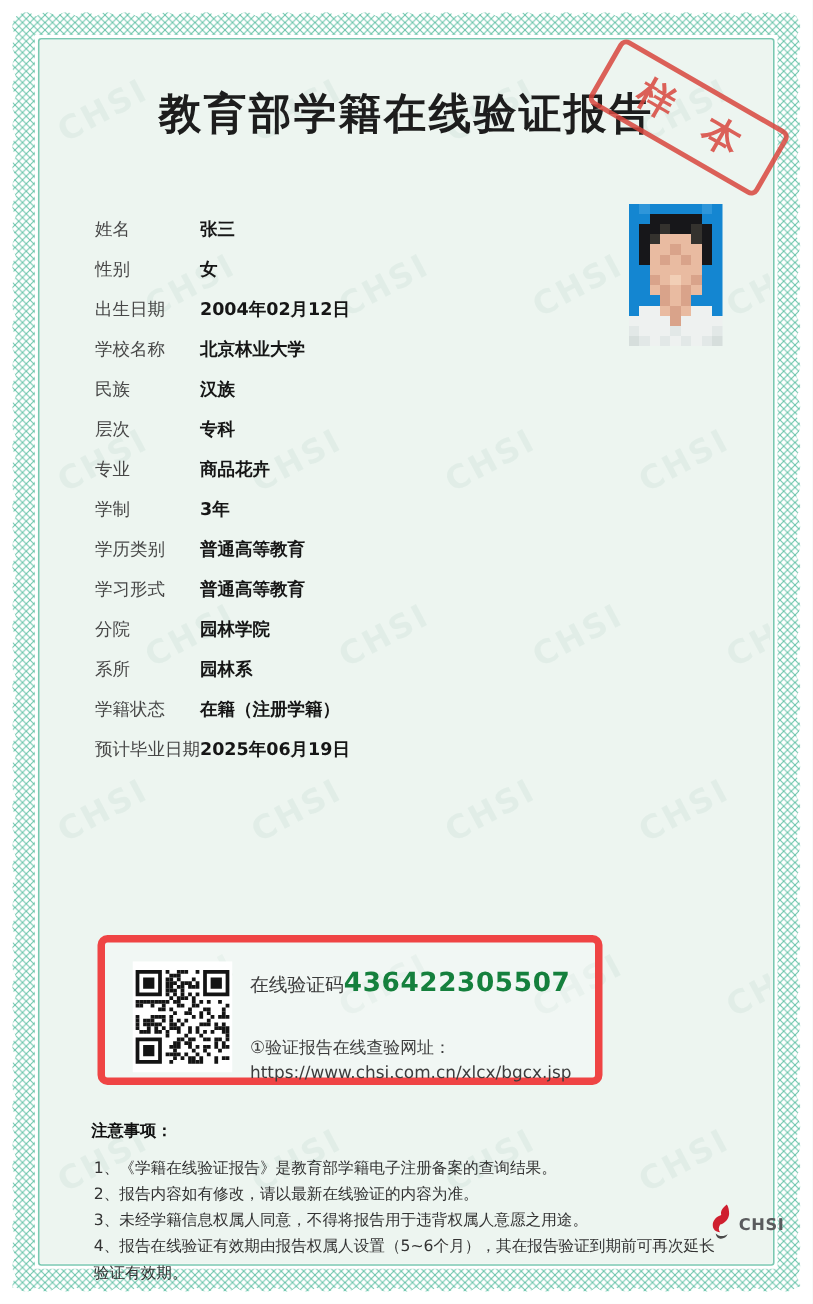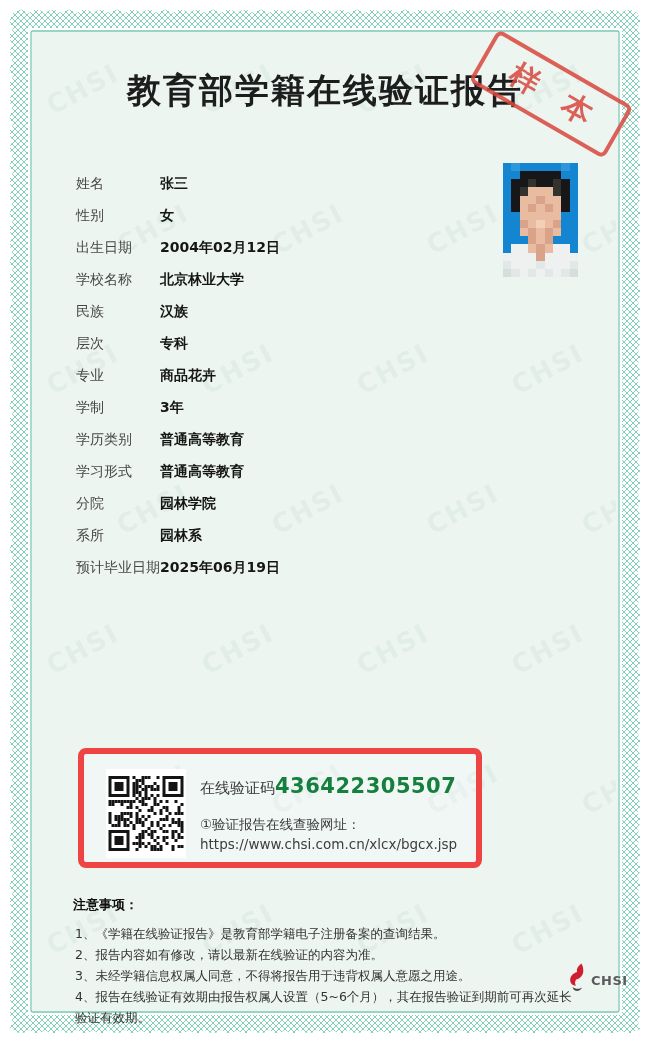--- a/index.html
+++ b/index.html
@@ -25,21 +25,21 @@
   .photo{position:absolute;left:503px;top:163px;z-index:2;line-height:0;}
   .v-panel{
     position:absolute;left:78px;top:748px;width:404px;height:120px;z-index:2;
     box-sizing:border-box;border:6px solid #ef4444;border-radius:8px;background:rgba(255,255,255,.25);
   }
   .qr{position:absolute;left:22px;top:15px;line-height:0;}
   .v-text{position:absolute;left:116px;top:20px;display:flex;flex-direction:column;}
   .v-code-row{display:flex;align-items:baseline;margin-bottom:16px;}
   .v-code-label{font-size:15px;color:#3a3a3a;}
   .v-code{font-size:21px;font-weight:700;color:#15803d;letter-spacing:.5px;}
-  .v-line{font-size:13.5px;color:#3d3d3d;line-height:20px;margin-top:0;}
+  .v-line{font-size:13.5px;color:#3d3d3d;line-height:20px;margin-top:14px;}
   .v-line a{color:#3d3d3d;text-decoration:none;}
   .notes{position:absolute;left:73px;top:896px;width:505px;z-index:2;}
   .notes-heading{font-size:13px;font-weight:700;color:#101010;margin-bottom:9px;}
   .note-item{font-size:12.5px;color:#333;line-height:21px;padding-left:2px;}
   .logo{position:absolute;left:566px;top:962px;display:flex;align-items:flex-end;z-index:2;}
   .logo-text{font-size:13px;font-weight:700;color:#5a5b5d;letter-spacing:.5px;margin-left:3px;margin-bottom:4px;}
 </style>
 </head>
 <body>
 
@@ -137,20 +137,24 @@
         <span class="field-label">学习形式</span>
         <span class="field-value">普通高等教育</span>
       </div>
       <div class="field-row">
         <span class="field-label">分院</span>
         <span class="field-value">园林学院</span>
       </div>
       <div class="field-row">
         <span class="field-label">系所</span>
         <span class="field-value">园林系</span>
+      </div>
+      <div class="field-row">
+        <span class="field-label">学籍状态</span>
+        <span class="field-value">在籍（注册学籍）</span>
       </div>
       <div class="field-row">
         <span class="field-label">预计毕业日期</span>
         <span class="field-value">2025年06月19日</span>
       </div>
     </div>
 
   <div class="photo" id="photoBox"><svg width="75" height="114" viewBox="0 0 9 14" preserveAspectRatio="none" shape-rendering="crispEdges">
         <rect x="0" y="0" width="1" height="1" fill="#1486d1"></rect>
         <rect x="1" y="0" width="1" height="1" fill="#2e96da"></rect>

